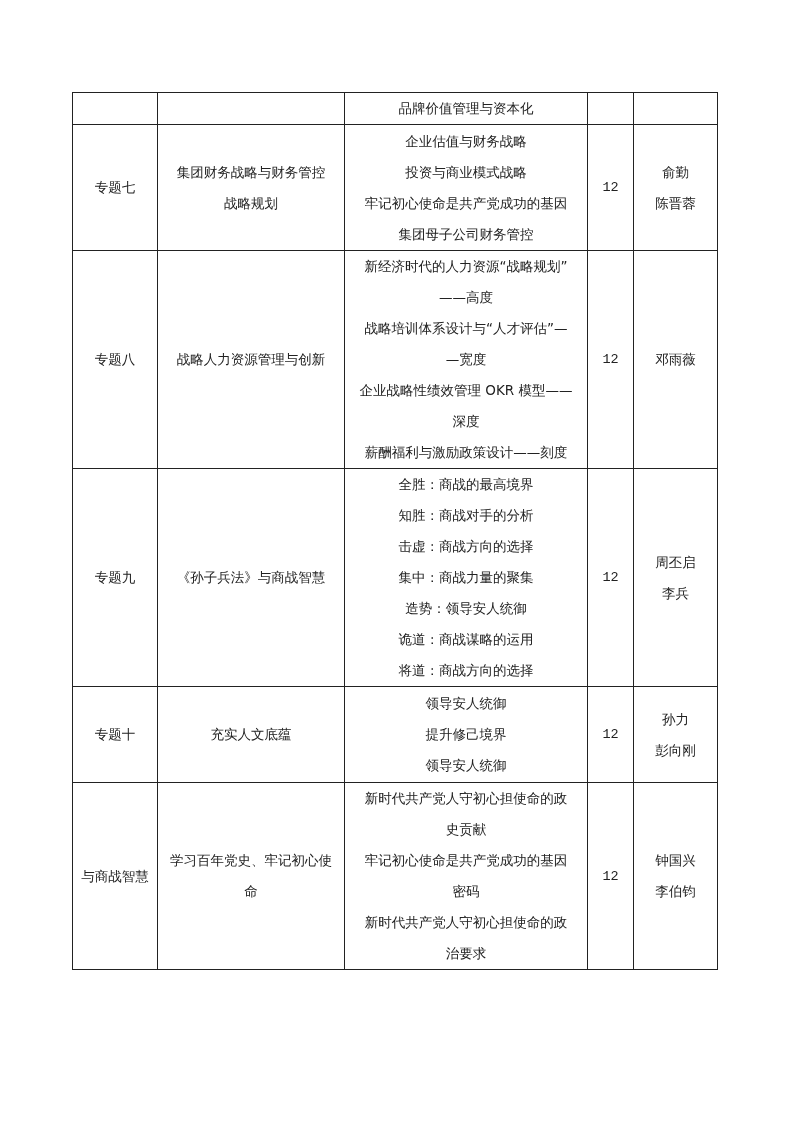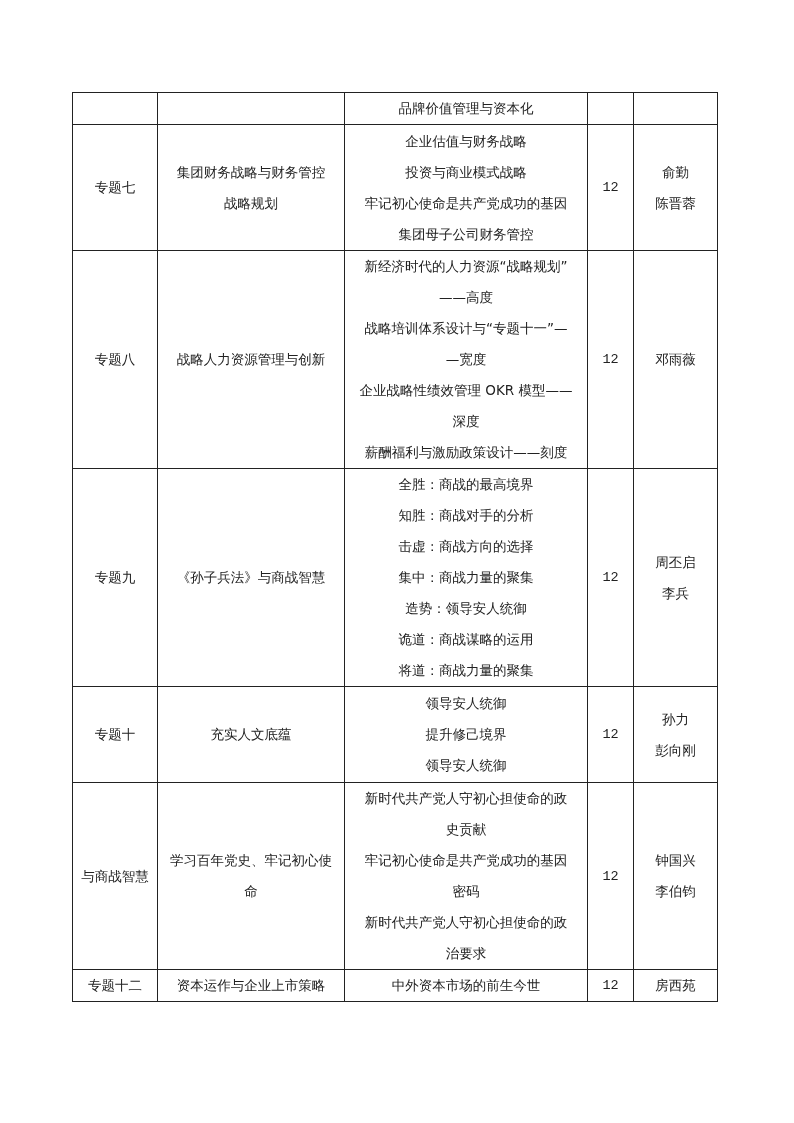--- a/index.html
+++ b/index.html
@@ -56,21 +56,21 @@
         </td>
       </tr>
       <tr style="height: 218px;">
         <td class="c-topic"><span>专题八</span></td>
         <td class="c-title">
           <span class="line">战略人力资源管理与创新</span>
         </td>
         <td class="c-content">
           <span class="line">新经济时代的人力资源“战略规划”</span>
           <span class="line">——高度</span>
-          <span class="line">战略培训体系设计与“专题十一”—</span>
+          <span class="line">战略培训体系设计与“人才评估”—</span>
           <span class="line">—宽度</span>
           <span class="line">企业战略性绩效管理 OKR 模型——</span>
           <span class="line">深度</span>
           <span class="line">薪酬福利与激励政策设计——刻度</span>
         </td>
         <td class="c-hours"><span>12</span></td>
         <td class="c-teacher">
           <span class="line">邓雨薇</span>
         </td>
       </tr>
@@ -79,21 +79,21 @@
         <td class="c-title">
           <span class="line">《孙子兵法》与商战智慧</span>
         </td>
         <td class="c-content">
           <span class="line">全胜：商战的最高境界</span>
           <span class="line">知胜：商战对手的分析</span>
           <span class="line">击虚：商战方向的选择</span>
           <span class="line">集中：商战力量的聚集</span>
           <span class="line">造势：领导安人统御</span>
           <span class="line">诡道：商战谋略的运用</span>
-          <span class="line">将道：商战力量的聚集</span>
+          <span class="line">将道：商战方向的选择</span>
         </td>
         <td class="c-hours"><span>12</span></td>
         <td class="c-teacher">
           <span class="line">周丕启</span>
           <span class="line">李兵</span>
         </td>
       </tr>
       <tr style="height: 96px;">
         <td class="c-topic"><span>专题十</span></td>
         <td class="c-title">
@@ -123,27 +123,14 @@
           <span class="line">密码</span>
           <span class="line">新时代共产党人守初心担使命的政</span>
           <span class="line">治要求</span>
         </td>
         <td class="c-hours"><span>12</span></td>
         <td class="c-teacher">
           <span class="line">钟国兴</span>
           <span class="line">李伯钧</span>
         </td>
       </tr>
-      <tr style="height: 32px;">
-        <td class="c-topic"><span>专题十二</span></td>
-        <td class="c-title">
-          <span class="line">资本运作与企业上市策略</span>
-        </td>
-        <td class="c-content">
-          <span class="line">中外资本市场的前生今世</span>
-        </td>
-        <td class="c-hours"><span>12</span></td>
-        <td class="c-teacher">
-          <span class="line">房西苑</span>
-        </td>
-      </tr>
     </tbody>
 </table>
 
 </body></html>

